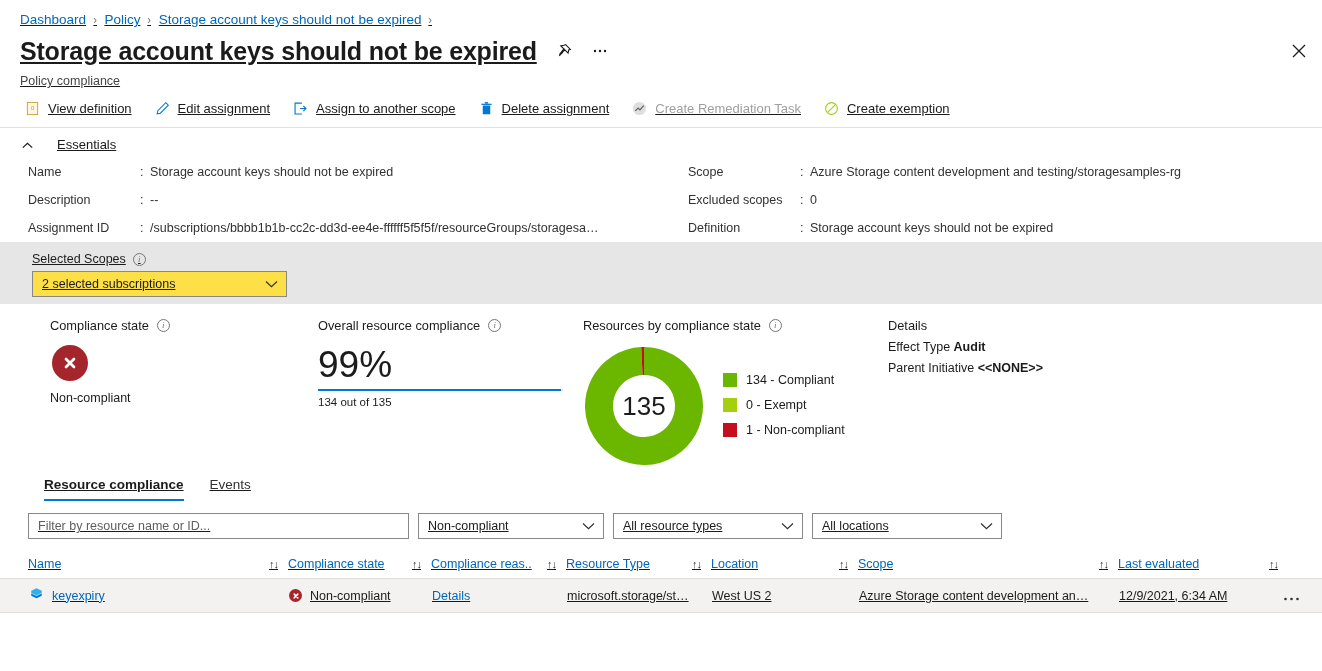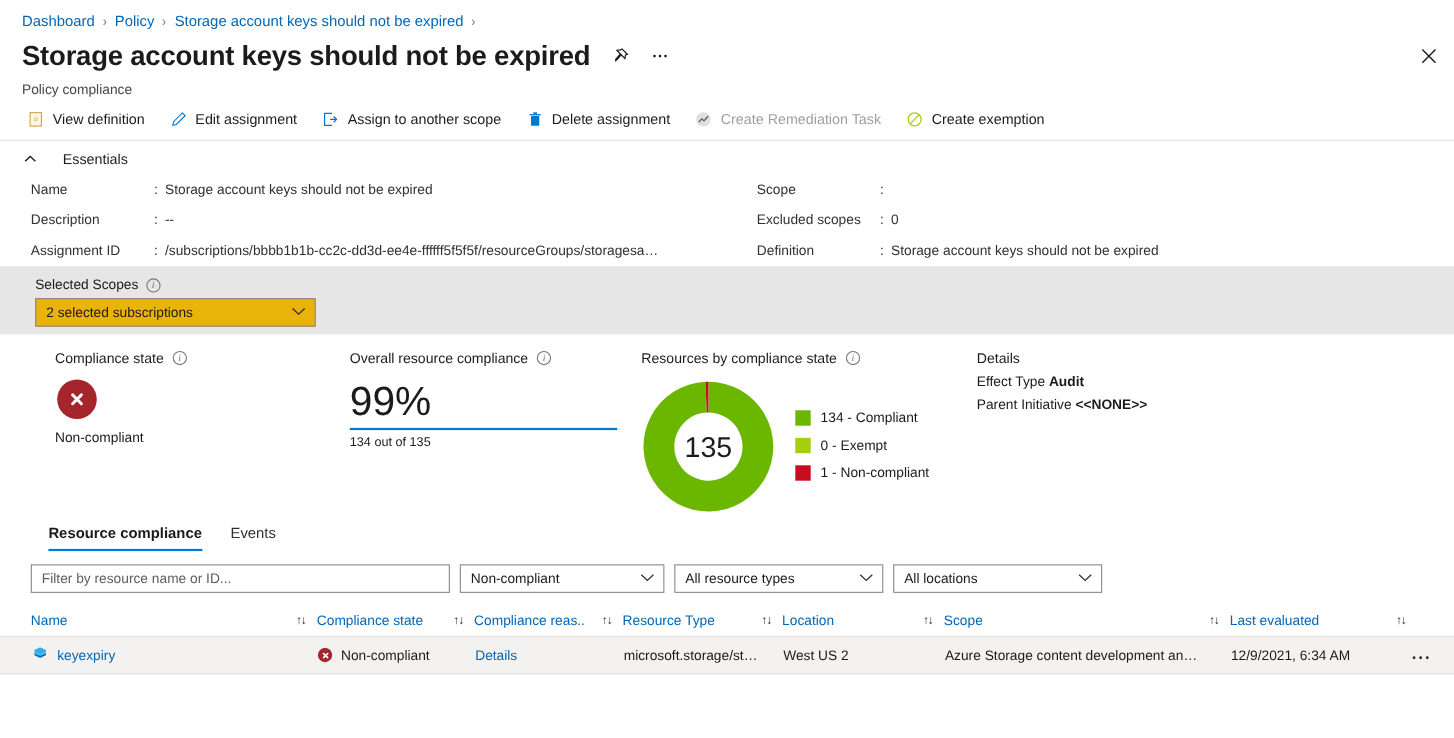--- a/index.html
+++ b/index.html
@@ -5,21 +5,21 @@
 <style>
   * { box-sizing: border-box; }
   html, body {
     margin: 0; padding: 0;
     width: 1322px; height: 671px;
     background: #ffffff;
     font-family: "Liberation Sans", sans-serif;
     color: #1b1b1b;
     overflow: hidden;
   }
-  .page { position: relative; width: 1322px; height: 671px; }
+  .page { position: relative; width: 1322px; height: 671px; text-decoration: underline; }
 
   
   .breadcrumb {
     display: flex; align-items: center;
     padding: 9px 0 0 20px;
     font-size: 13.5px;
     height: 30px;
   }
   .crumb { color: #0067b8; cursor: pointer; white-space: nowrap; }
   .crumb-sep {
@@ -98,21 +98,21 @@
     font-size: 12.5px; color: #1b1b1b; margin-bottom: 5px;
   }
   .info-i {
     width: 13px; height: 13px; border-radius: 50%;
     border: 1px solid #767676; color: #767676;
     font-size: 9px; line-height: 11px; text-align: center;
     font-family: "Liberation Serif", serif; font-style: italic;
     display: inline-block; flex: none;
   }
   .scopes-select {
-    width: 255px; height: 26px; background: #eab308;
+    width: 255px; height: 26px; background: #fde047;
     border: 1px solid #8a8886; display: flex; align-items: center;
     justify-content: space-between; padding: 0 8px 0 9px;
     font-size: 12.5px; color: #1b1b1b; cursor: pointer;
   }
   .caret { color: #323130; font-size: 11px; }
 
   
   .metrics { position: relative; height: 165px; }
   .metric { position: absolute; top: 14px; }
   .metric-hdr {
@@ -350,20 +350,21 @@
       <div class="ess-row">
         <span class="ess-label">Assignment ID</span>
         <span class="ess-colon">:</span>
         <span class="ess-val" style="max-width:460px">/subscriptions/bbbb1b1b-cc2c-dd3d-ee4e-ffffff5f5f5f/resourceGroups/storagesa…</span>
       </div>
     </div>
     <div class="ess-col right">
       <div class="ess-row">
         <span class="ess-label">Scope</span>
         <span class="ess-colon">:</span>
+        <span class="ess-val">Azure Storage content development and testing/storagesamples-rg</span>
       </div>
       <div class="ess-row">
         <span class="ess-label">Excluded scopes</span>
         <span class="ess-colon">:</span>
         <span class="ess-val">0</span>
       </div>
       <div class="ess-row">
         <span class="ess-label">Definition</span>
         <span class="ess-colon">:</span>
         <span class="ess-val">Storage account keys should not be expired</span>

